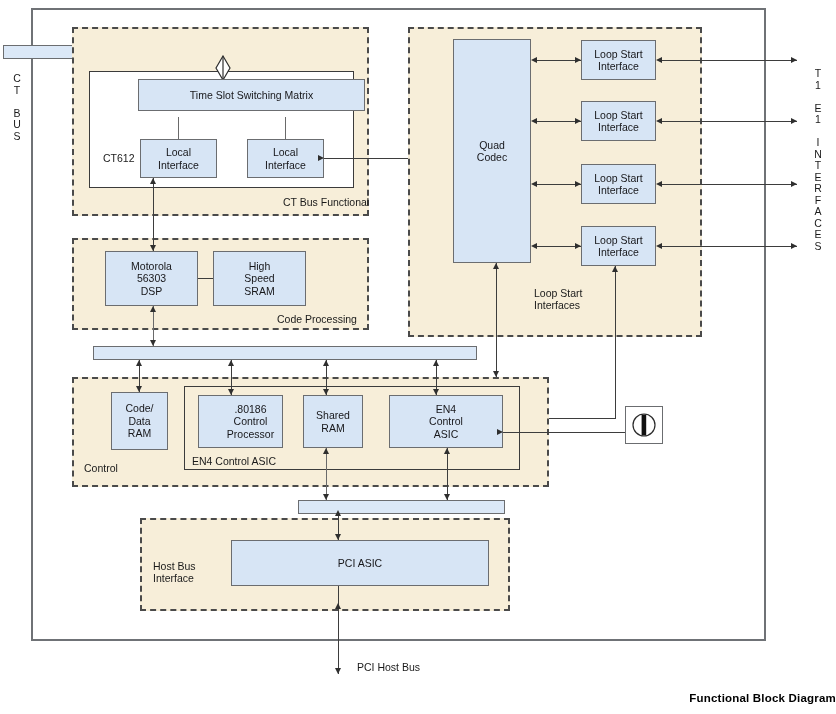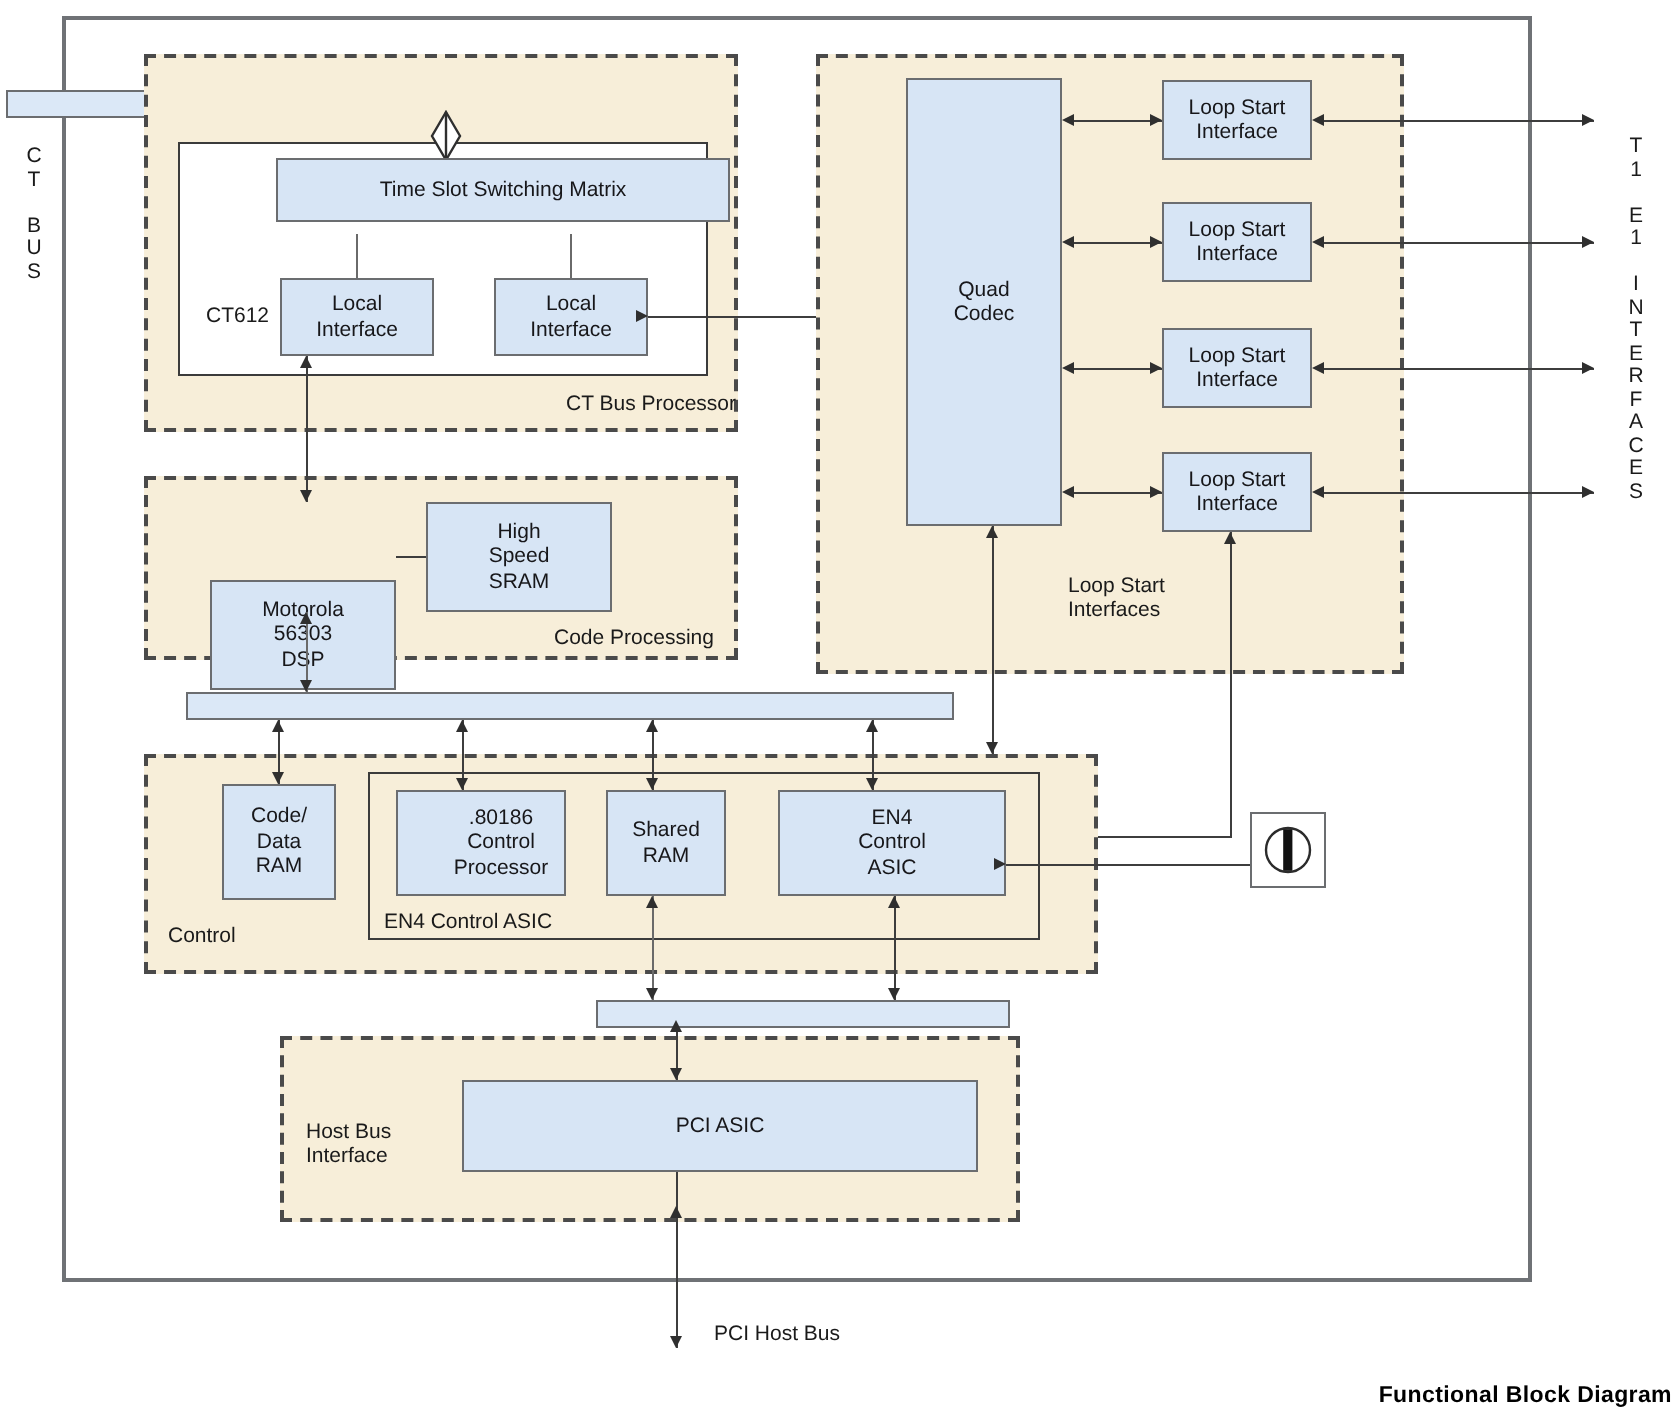--- a/index.html
+++ b/index.html
@@ -85,21 +85,21 @@
 R
 F
 A
 C
 E
 S</div>
 
   <div class="abs bus" style="left:3px;top:45px;width:347px;height:14px;"></div>
 
   <div class="abs group" style="left:72px;top:27px;width:297px;height:189px;"></div>
-  <div class="group-label" style="left:283px;top:196px;">CT Bus Processor</div>
+  <div class="group-label" style="left:283px;top:196px;">CT Bus Functional</div>
 
   <div class="abs subbox" style="left:89px;top:71px;width:265px;height:117px;"></div>
   <div class="sub-label" style="left:103px;top:152px;">CT612</div>
 
   <div class="lens" style="left:214px;top:55px;width:18px;height:26px;">
     <svg width="18" height="26" viewBox="0 0 18 26">
       <path d="M9 1 L16 13 L9 25 L2 13 Z" fill="#ffffff" stroke="#2f2f2f" stroke-width="1.2"></path>
       <line x1="9" y1="1" x2="9" y2="25" stroke="#2f2f2f" stroke-width="1.2"></line>
     </svg>
   </div>
@@ -172,21 +172,21 @@
   <div class="arr arr-d" style="left:493px;top:371px;"></div>
 
   <div class="ln lnv" style="left:615px;top:266px;height:153px;"></div>
   <div class="arr arr-u" style="left:612px;top:266px;"></div>
   <div class="ln lnh" style="left:500px;top:418px;width:116px;"></div>
   <div class="arr arr-r" style="left:494px;top:415px;"></div>
 
   <div class="abs group" style="left:72px;top:238px;width:297px;height:92px;"></div>
   <div class="group-label" style="left:277px;top:313px;">Code Processing</div>
 
-  <div class="abs blk" style="left:105px;top:251px;width:93px;height:55px;margin-top:39px;">Motorola
+  <div class="abs blk" style="left:105px;top:251px;width:93px;height:55px;">Motorola
 56303
 DSP</div>
   <div class="abs blk" style="left:213px;top:251px;width:93px;height:55px;">High
 Speed
 SRAM</div>
   <div class="ln lnh" style="left:198px;top:278px;width:15px;"></div>
 
   <div class="ln lnv" style="left:153px;top:178px;height:73px;"></div>
   <div class="arr arr-u" style="left:150px;top:178px;"></div>
   <div class="arr arr-d" style="left:150px;top:245px;"></div>

